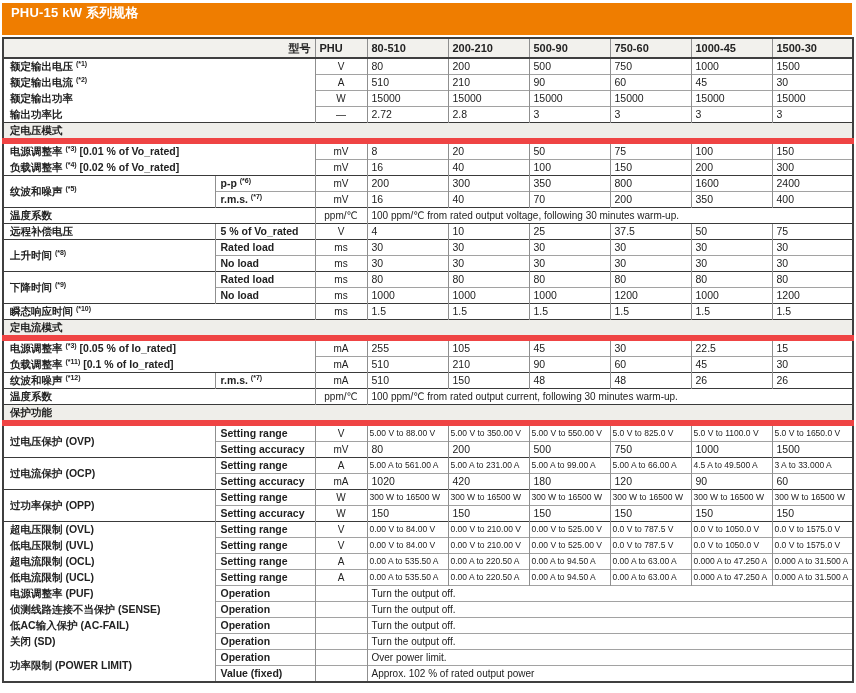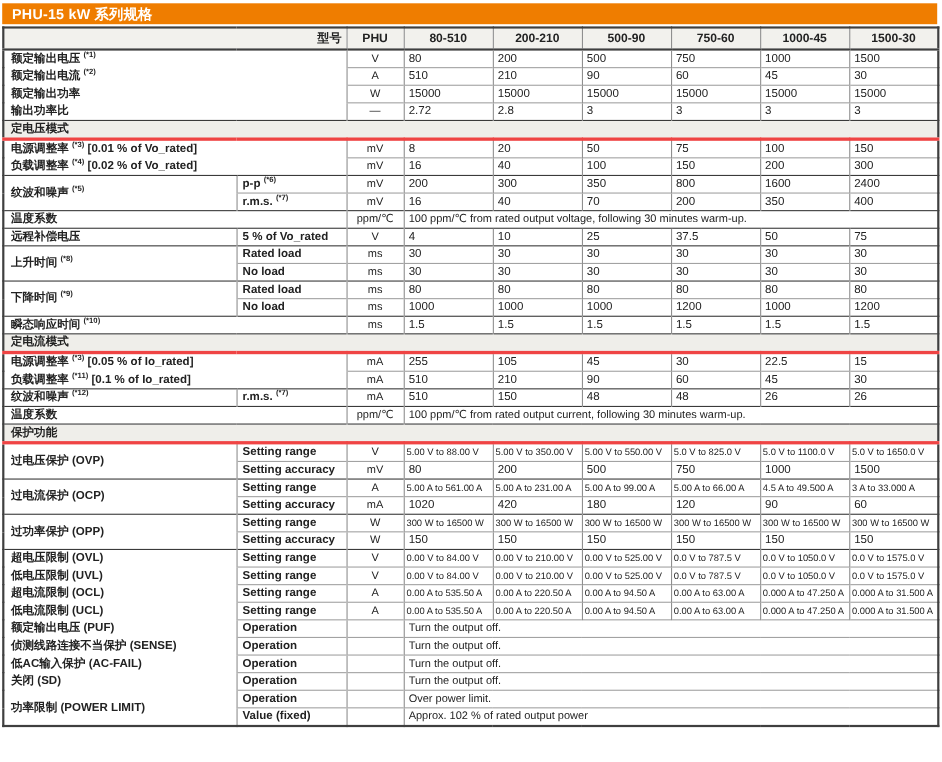--- a/index.html
+++ b/index.html
@@ -3,21 +3,21 @@
 <meta charset="utf-8">
 <style>
   html,body{margin:0;padding:0;background:#ffffff;}
   body{
     width:856px;height:693px;overflow:hidden;
     font-family:"Liberation Sans","DejaVu Sans",sans-serif;
     color:#222;
     padding:3px 0 0 2px;box-sizing:border-box;
   }
   .titlebar{
-    width:850px;height:19px;line-height:19px;
+    width:850px;height:32px;line-height:19px;
     background:#ef7d00;color:#ffffff;
     font-size:13px;font-weight:bold;
     padding-left:9px;box-sizing:border-box;
     margin-bottom:2px;letter-spacing:.2px;
   }
   table.spec{
     width:850px;table-layout:fixed;border-collapse:collapse;
     border:2px solid #3f3f3f;
     font-size:10.5px;
   }
@@ -30,35 +30,35 @@
     padding:0 4px;
     white-space:nowrap;overflow:hidden;
     border-left:1px solid #8f8f8f;
     background:#ffffff;
     font-weight:normal;text-align:left;
     box-sizing:border-box;
   }
   th{
     height:19px;line-height:18px;
     background:#f2f1ed;font-weight:bold;font-size:11px;
-    border-bottom:2px solid #3f3f3f;text-align:center;
+    border-bottom:2px solid #3f3f3f;
   }
   th.h-model{text-align:right;padding-left:6px;border-left:none;}
   td{border-top:1px solid #a2a2a2;}
   tr.blk>td{border-top:1px solid #3a3a3a;}
   td.lbl{font-weight:bold;padding-left:6px;border-left:none;}
   td.lbl.nl{border-top-color:transparent;}
   td.sub{font-weight:bold;padding-left:5px;}
   td.unit{text-align:center;padding:0 2px;font-size:10px;}
   td.val{font-size:10.5px;}
   td.val.small{font-size:8.5px;padding:0 2px;margin-left:37px;}
   td.spanv{font-size:10px;}
   tr.secrow>td{
     background:#efeeea;font-weight:bold;border-left:none;
-    border-top:1px solid #3a3a3a;border-bottom:3px solid #ef4444;
+    border-top:1px solid #3a3a3a;border-bottom:6px solid #ef4444;
     padding-left:6px;
   }
   sup{font-size:7px;line-height:0;vertical-align:super;letter-spacing:0;}
   .note{font-weight:bold;}
 </style>
 </head>
 <body>
 
 <div class="titlebar">
   <span>PHU-15 kW 系列规格</span>
@@ -384,21 +384,21 @@
         <td class="sub">Setting range</td>
         <td class="unit">A</td>
         <td class="val small">0.00 A to 535.50 A</td>
         <td class="val small">0.00 A to 220.50 A</td>
         <td class="val small">0.00 A to 94.50 A</td>
         <td class="val small">0.00 A to 63.00 A</td>
         <td class="val small">0.000 A to 47.250 A</td>
         <td class="val small">0.000 A to 31.500 A</td>
       </tr>
       <tr>
-        <td class="lbl nl">额定输出电压 (PUF)</td>
+        <td class="lbl nl">电源调整率 (PUF)</td>
         <td class="sub">Operation</td>
         <td class="unit"></td>
         <td class="spanv" colspan="6">Turn the output off.</td>
       </tr>
       <tr>
         <td class="lbl nl">侦测线路连接不当保护 (SENSE)</td>
         <td class="sub">Operation</td>
         <td class="unit"></td>
         <td class="spanv" colspan="6">Turn the output off.</td>
       </tr>

